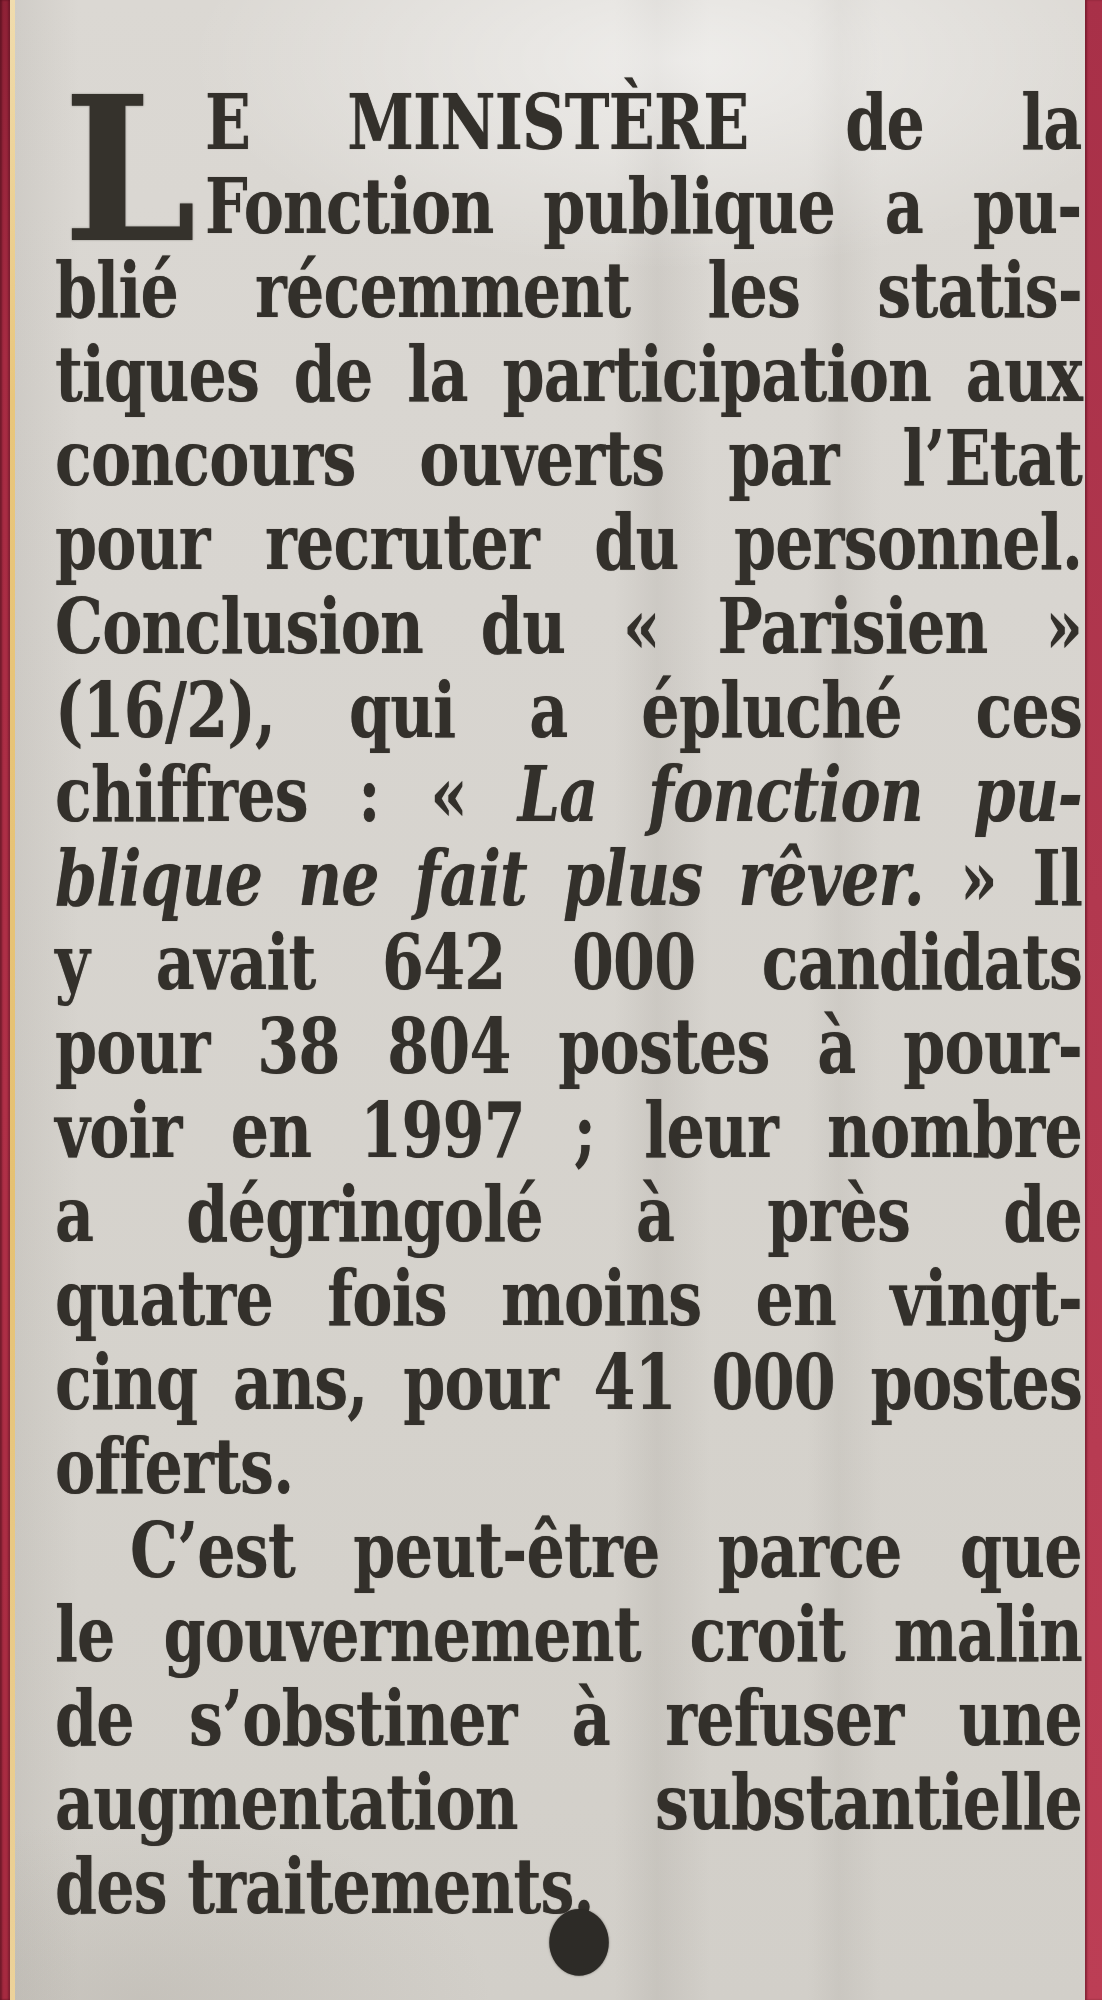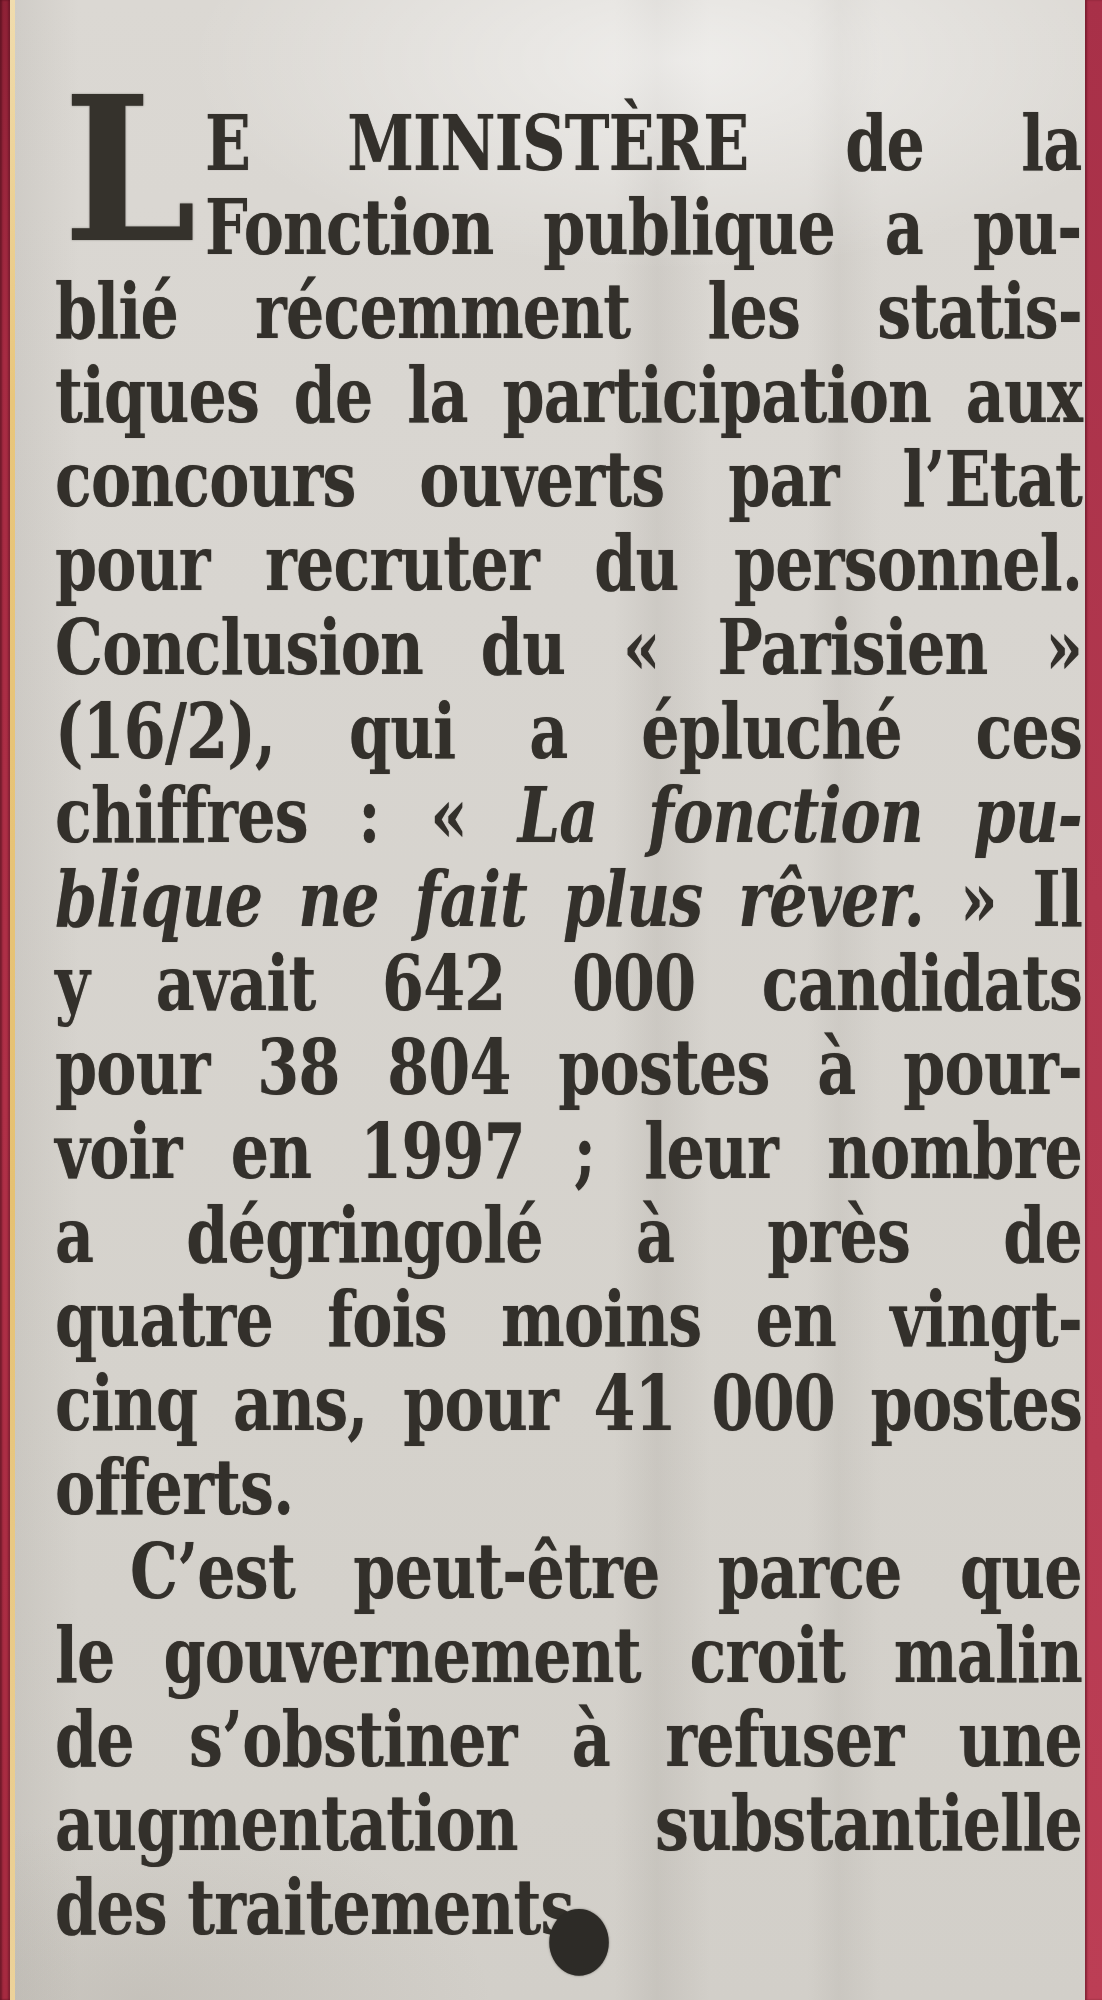--- a/index.html
+++ b/index.html
@@ -32,21 +32,21 @@
       radial-gradient(ellipse 700px 300px at 62% 3%, rgba(255,255,255,.55), rgba(255,255,255,0) 70%),
       linear-gradient(90deg, rgba(110,104,96,.10) 0%, rgba(110,104,96,0) 6%),
       linear-gradient(90deg, rgba(255,255,255,0) 56%, rgba(104,98,90,.10) 60%, rgba(255,255,255,0) 65%),
       linear-gradient(90deg, rgba(255,255,255,0) 74%, rgba(104,98,90,.08) 77%, rgba(255,255,255,0) 81%),
       radial-gradient(ellipse 500px 260px at 12% 100%, rgba(120,112,100,.14), rgba(120,112,100,0) 70%),
       linear-gradient(180deg,#dbd8d3 0%,#d8d5d0 30%,#d5d2cc 70%,#d2cfc9 100%);
     overflow:hidden;
   }
   
   .textcol {
-    position:absolute; left:40px; top:102px; width:1027px;
+    position:absolute; left:40px; top:81px; width:1027px;
     color:#33302b;
   }
   .line {
     height:84px; line-height:84px;
     font-size:76px; font-weight:bold;
     letter-spacing:-1px;
     text-align:justify; text-align-last:justify;
     width:1296px;
     transform:scaleX(0.7925); transform-origin:0 0;
     white-space:normal;

